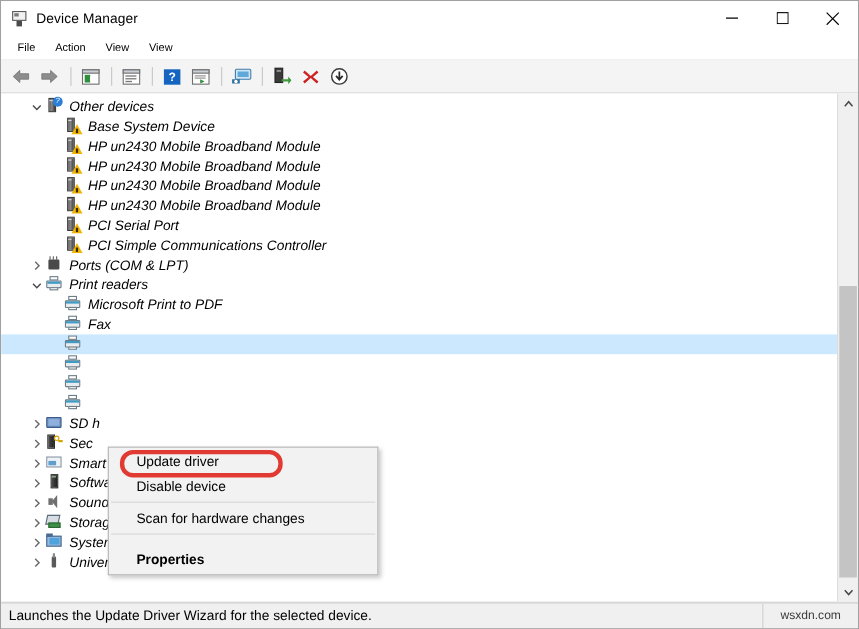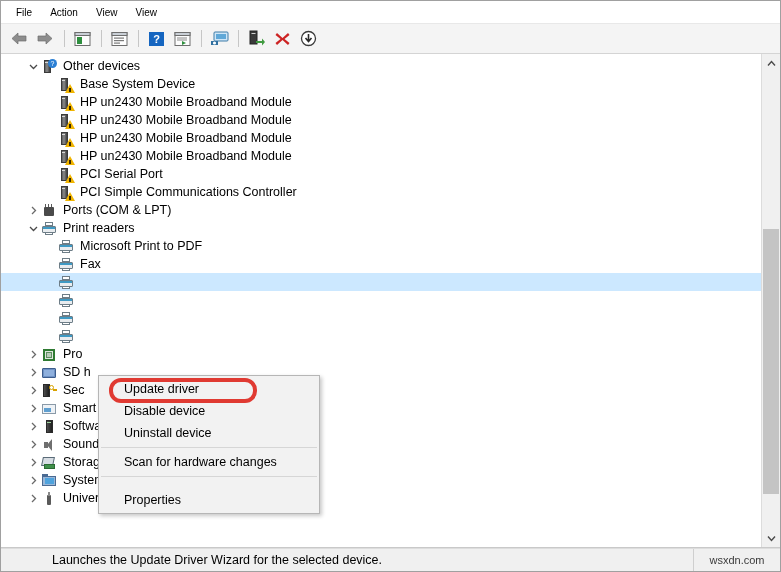--- a/index.html
+++ b/index.html
@@ -134,24 +134,25 @@
     position: absolute;
     left: 0; top: 0;
     right: 19px;
     bottom: 0;
     padding-top: 3px;
     overflow: hidden;
   }
   .row {
     height: 18px;
     display: flex;
-    align-items: flex-end;
+    align-items: flex-start;
     white-space: nowrap;
     font-size: 12.5px;
     color: #000;
+    font-style: italic;
   }
   .row.selected {
     background: #cce8ff;
   }
   .chev {
     width: 16px;
     height: 18px;
     display: flex;
     align-items: center;
     justify-content: center;
@@ -440,38 +441,38 @@
     left: 1px;
     width: 16px;
     background: #c4c4c4;
   }
 
   
   .ctxmenu {
     position: absolute;
     left: 97px;
     top: 321px;
-    width: 222px;
+    width: 246px;
     background: #f2f2f2;
     border: 1px solid #b6b6b6;
     box-shadow: 2px 2px 4px rgba(0,0,0,0.22);
     padding: 2px 0 2px 0;
     box-sizing: border-box;
     z-index: 30;
   }
   .ctx-item {
     height: 22px;
     display: flex;
     align-items: center;
     padding-left: 25px;
     font-size: 12.5px;
     color: #000;
     white-space: nowrap;
   }
-  .ctx-item.bold { font-weight: normal; margin-top: 12px; }
+  .ctx-item.bold { font-weight: bold; margin-top: 12px; }
   .ctx-sep {
     height: 1px;
     background: #d6d6d6;
     margin: 3px 2px 3px 2px;
   }
   .ctx-highlight {
     position: absolute;
     left: 10px;
     top: 2px;
     width: 148px;
@@ -490,39 +491,65 @@
     background: #f0f0f0;
     display: flex;
     align-items: center;
     position: relative;
     border-top: 1px solid #dddddd;
   }
   .status-text {
     padding-left: 7px;
     font-size: 12.5px;
     color: #000;
-    margin-left: 44px;
   }
   .status-right {
     position: absolute;
     right: 0; top: 0; bottom: 0;
     width: 86px;
     border-left: 1px solid #cfcfcf;
     display: flex;
     align-items: center;
     justify-content: center;
     font-size: 11px;
     color: #3b3b3b;
   }
 </style>
 </head>
 <body>
 
 <div class="window">
 
+  <div class="titlebar">
+    <div class="title-icon">
+      <div class="ti-monitor"></div>
+      <div class="ti-screen"></div>
+      <div class="ti-base"></div>
+    </div>
+    <div class="title-text">Device Manager</div>
+
+    <div class="wincontrols">
+      <div class="wcbtn">
+        <svg width="11" height="11" viewBox="0 0 11 11">
+          <line x1="0" y1="5.5" x2="11" y2="5.5" stroke="#000" stroke-width="1"></line>
+        </svg>
+      </div>
+      <div class="wcbtn">
+        <svg width="11" height="11" viewBox="0 0 11 11">
+          <rect x="0.5" y="0.5" width="10" height="10" fill="none" stroke="#000" stroke-width="1"></rect>
+        </svg>
+      </div>
+      <div class="wcbtn">
+        <svg width="12" height="12" viewBox="0 0 12 12">
+          <line x1="0.5" y1="0.5" x2="11.5" y2="11.5" stroke="#000" stroke-width="1"></line>
+          <line x1="11.5" y1="0.5" x2="0.5" y2="11.5" stroke="#000" stroke-width="1"></line>
+        </svg>
+      </div>
+    </div>
+  </div>
 
   <div class="menubar">
     <div class="mb-item">File</div>
     <div class="mb-item">Action</div>
     <div class="mb-item">View</div>
     <div class="mb-item">View</div>
   </div>
 
   <div class="toolbar">
     <div class="tb-btn">
@@ -751,32 +778,20 @@
       <div class="row d1">
         <div class="ico">
           <div class="ic-printer-top"></div>
             <div class="ic-printer-body"></div>
           <div class="ic-printer-strip"></div>
             <div class="ic-printer-out"></div>
         </div>
         <div class="label"></div>
       </div>
 
-      <div class="row d0">
-        <div class="chev">
-          <svg width="9" height="9" viewBox="0 0 9 9">
-              <path d="M3 1 L6.5 4.5 L3 8" fill="none" stroke="#6a6a6a" stroke-width="1.3"></path>
-            </svg>
-        </div>
-        <div class="ico">
-          <div class="ic-chip"></div>
-            <div class="ic-chip-core"></div>
-        </div>
-        <div class="label">Pro</div>
-      </div>
 
       <div class="row d0">
         <div class="chev">
           <svg width="9" height="9" viewBox="0 0 9 9">
               <path d="M3 1 L6.5 4.5 L3 8" fill="none" stroke="#6a6a6a" stroke-width="1.3"></path>
             </svg>
         </div>
         <div class="ico">
           <div class="ic-sd"></div>
             <div class="ic-sd-in"></div>
@@ -878,21 +893,20 @@
         </div>
         <div class="label">Universal Serial Bus controllers</div>
       </div>
 
     </div>
 
     <div class="ctxmenu">
       <div class="ctx-highlight"></div>
       <div class="ctx-item">Update driver</div>
       <div class="ctx-item">Disable device</div>
-      <div class="ctx-item">Uninstall device</div>
       <div class="ctx-sep"></div>
       <div class="ctx-item">Scan for hardware changes</div>
       <div class="ctx-sep"></div>
       <div class="ctx-item bold">Properties</div>
     </div>
 
     <div class="vscroll">
       <div class="sb-arrow up">
         <svg width="9" height="7" viewBox="0 0 9 7">
             <path d="M1 5.5 L4.5 1.5 L8 5.5" fill="none" stroke="#4a4a4a" stroke-width="1.4"></path>

